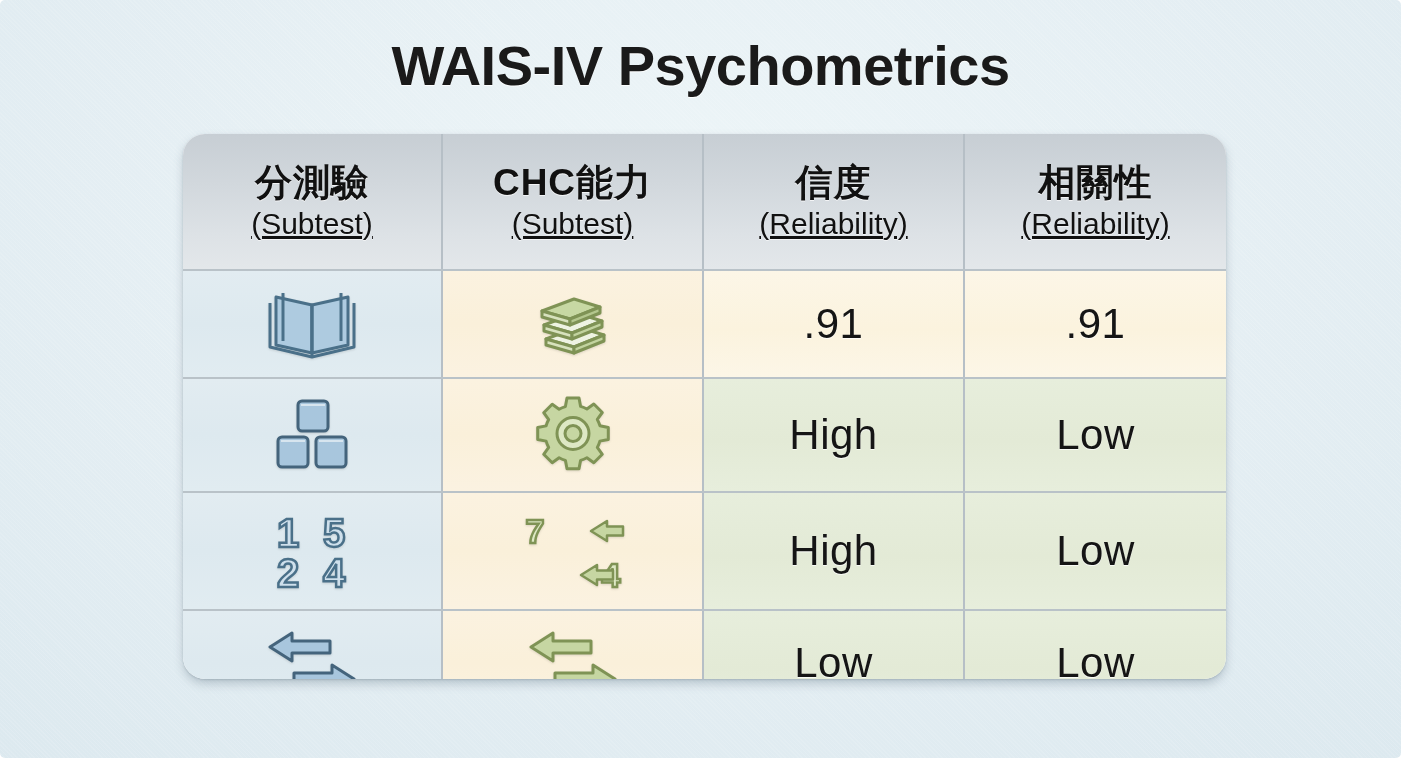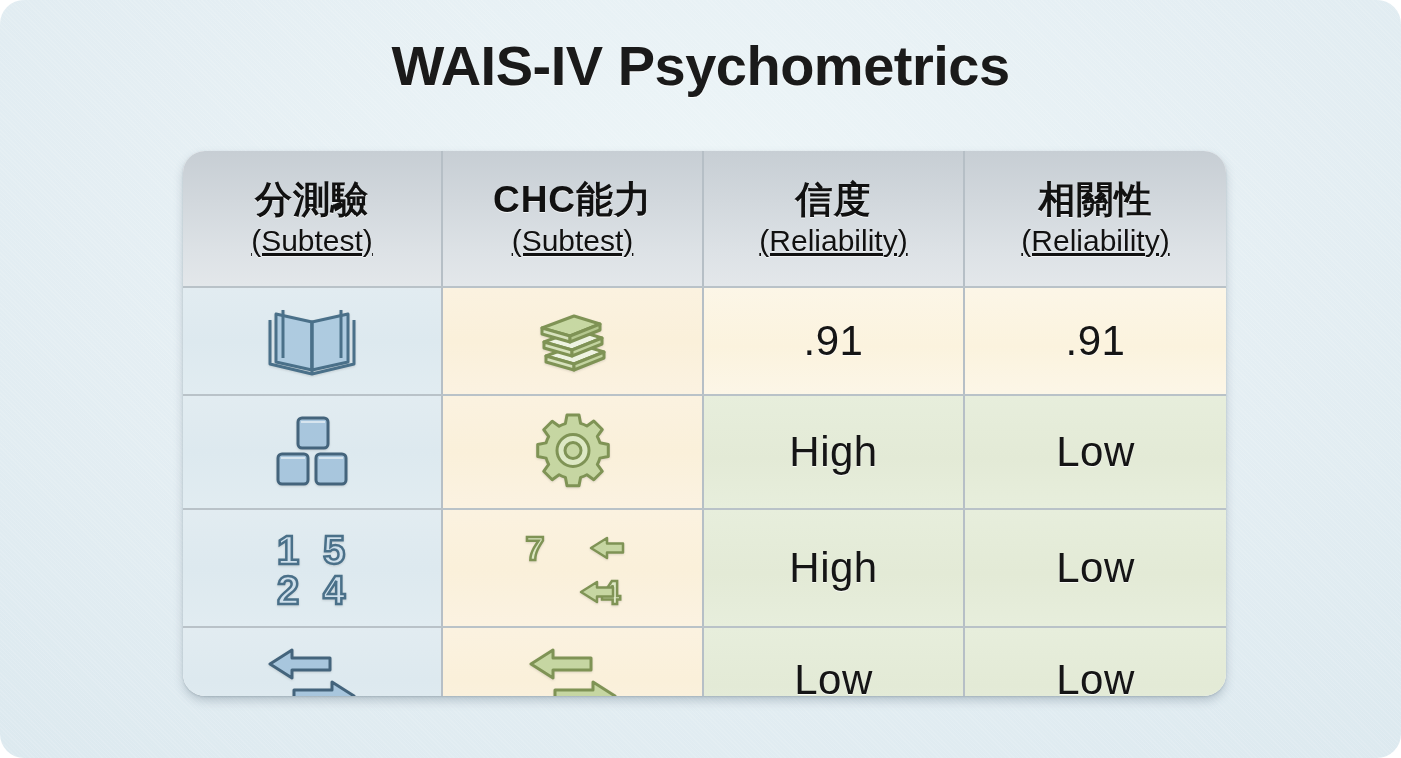--- a/index.html
+++ b/index.html
@@ -11,21 +11,21 @@
     background: #ffffff;
   }
 
   .page {
     position: relative;
     width: 1401px;
     height: 758px;
     box-sizing: border-box;
     background:
       radial-gradient(ellipse 1100px 700px at 50% 30%, #eef6f8 0%, #e4eef3 55%, #dce9ef 100%);
-    border-radius: 24px;
+    border-radius: 5px;
     overflow: hidden;
     font-family: "Liberation Sans", "DejaVu Sans", sans-serif;
   }
 
   
   .page::after {
     content: "";
     position: absolute;
     inset: 0;
     pointer-events: none;
@@ -44,21 +44,21 @@
     font-weight: bold;
     letter-spacing: -0.5px;
     color: #1a1a1a;
     text-shadow: 0 1px 0 rgba(255,255,255,0.85);
     z-index: 3;
   }
 
   .table-wrap {
     position: absolute;
     left: 183px;
-    top: 151px;
+    top: 134px;
     width: 1043px;
     height: 545px;
     border-radius: 22px;
     background: #ffffff;
     box-shadow:
       0 5px 10px rgba(90,110,125,0.30),
       0 1px 2px rgba(90,110,125,0.25);
     overflow: hidden;
     z-index: 2;
   }

